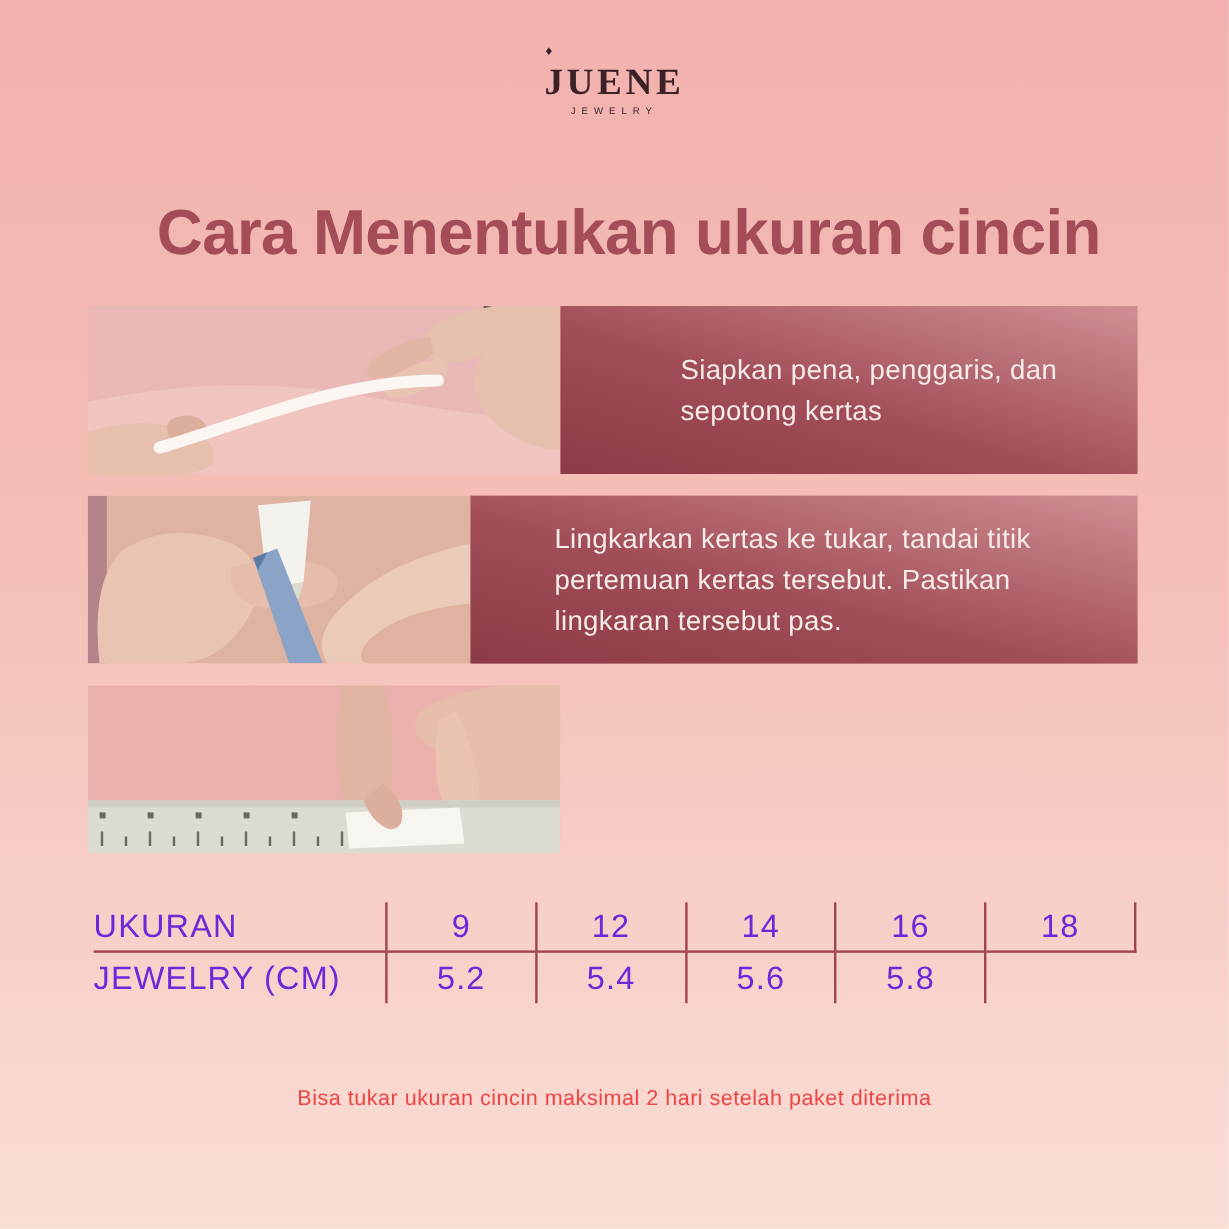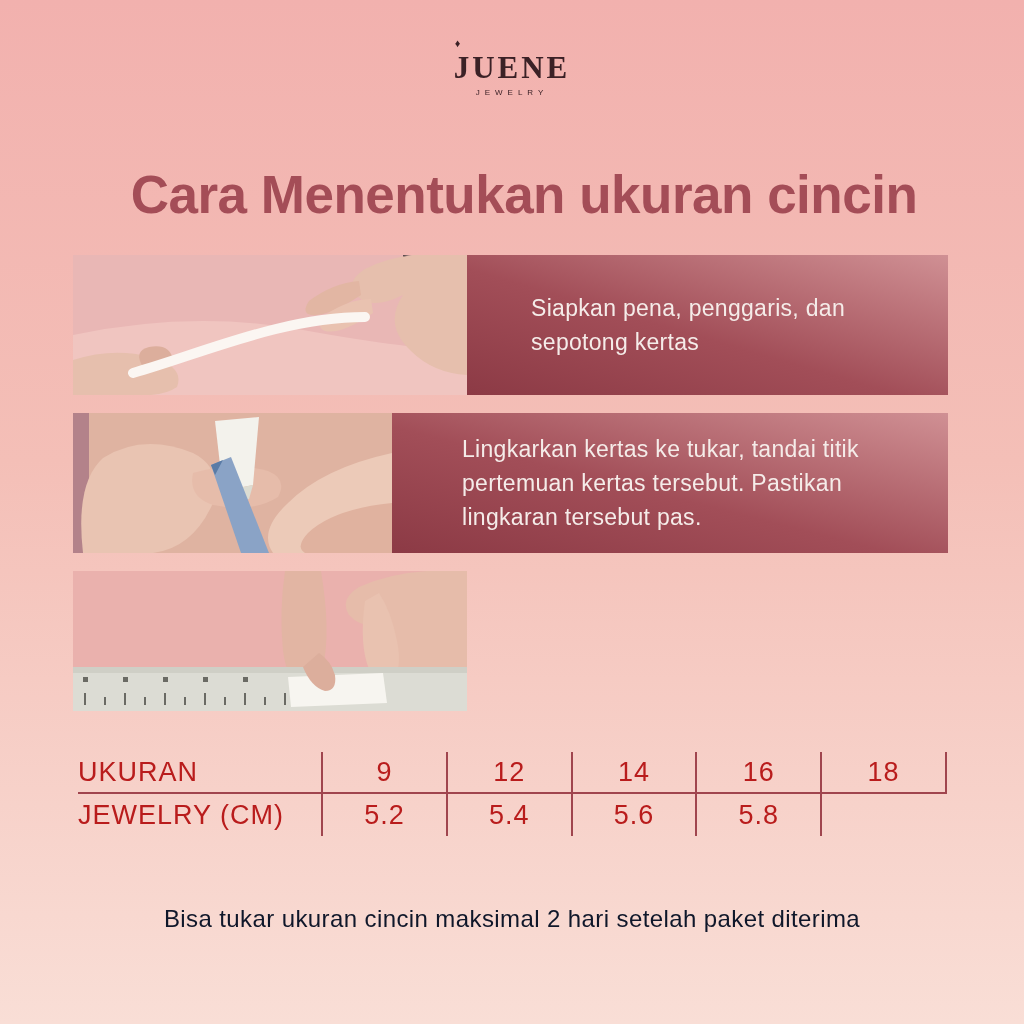--- a/index.html
+++ b/index.html
@@ -17,34 +17,34 @@
   
   .title{position:absolute;top:164px;left:0;width:100%;text-align:center;
     font-size:53px;font-weight:bold;color:#a44d57;letter-spacing:-0.5px;margin-left:12px;}
   
   .step{position:absolute;left:73px;width:875px;height:140px;display:flex;}
   .step1{top:255px}.step2{top:413px}.step3{top:571px}
   .photo{height:140px;flex-shrink:0;overflow:hidden;}
   .panel{flex:1;display:flex;align-items:center;color:#f5ece9;
     background:linear-gradient(to top right,#8c3a45 0%,#a24e58 45%,#d09094 100%);}
   .panel p{margin:0;font-size:23px;line-height:34px;letter-spacing:0.3px;}
-  .step1 .panel p{padding-left:64px;max-width:345px;}
+  .step1 .panel p{padding-left:100px;max-width:345px;}
   .step2 .panel p{padding-left:70px;max-width:452px;}
   .step3 .panel p{padding-left:56px;max-width:335px;}
   
   .size-table{position:absolute;left:78px;top:752px;width:869px;
     display:grid;grid-template-columns:245px repeat(5,1fr);grid-auto-rows:42px;
-    color:#b91c1c;}
+    color:#6d28d9;}
   .t-cell{display:flex;align-items:center;justify-content:center;
     font-size:27px;letter-spacing:1px;border-right:2px solid #a0454e;}
   .t-head{justify-content:flex-start;}
   .t-top{border-bottom:2px solid #a0454e;}
   
   .footer{position:absolute;top:905px;left:0;width:100%;text-align:center;
-    font-size:24px;color:#0f172a;letter-spacing:0.4px;}
+    font-size:18px;color:#ef4444;letter-spacing:0.4px;}
 </style>
 </head>
 <body>
 
 <div class="logo">
   <span class="logo-brand">
     <span class="logo-diamond">♦</span>
     <span>JUENE</span>
   </span>
   <div class="logo-sub">JEWELRY</div>

